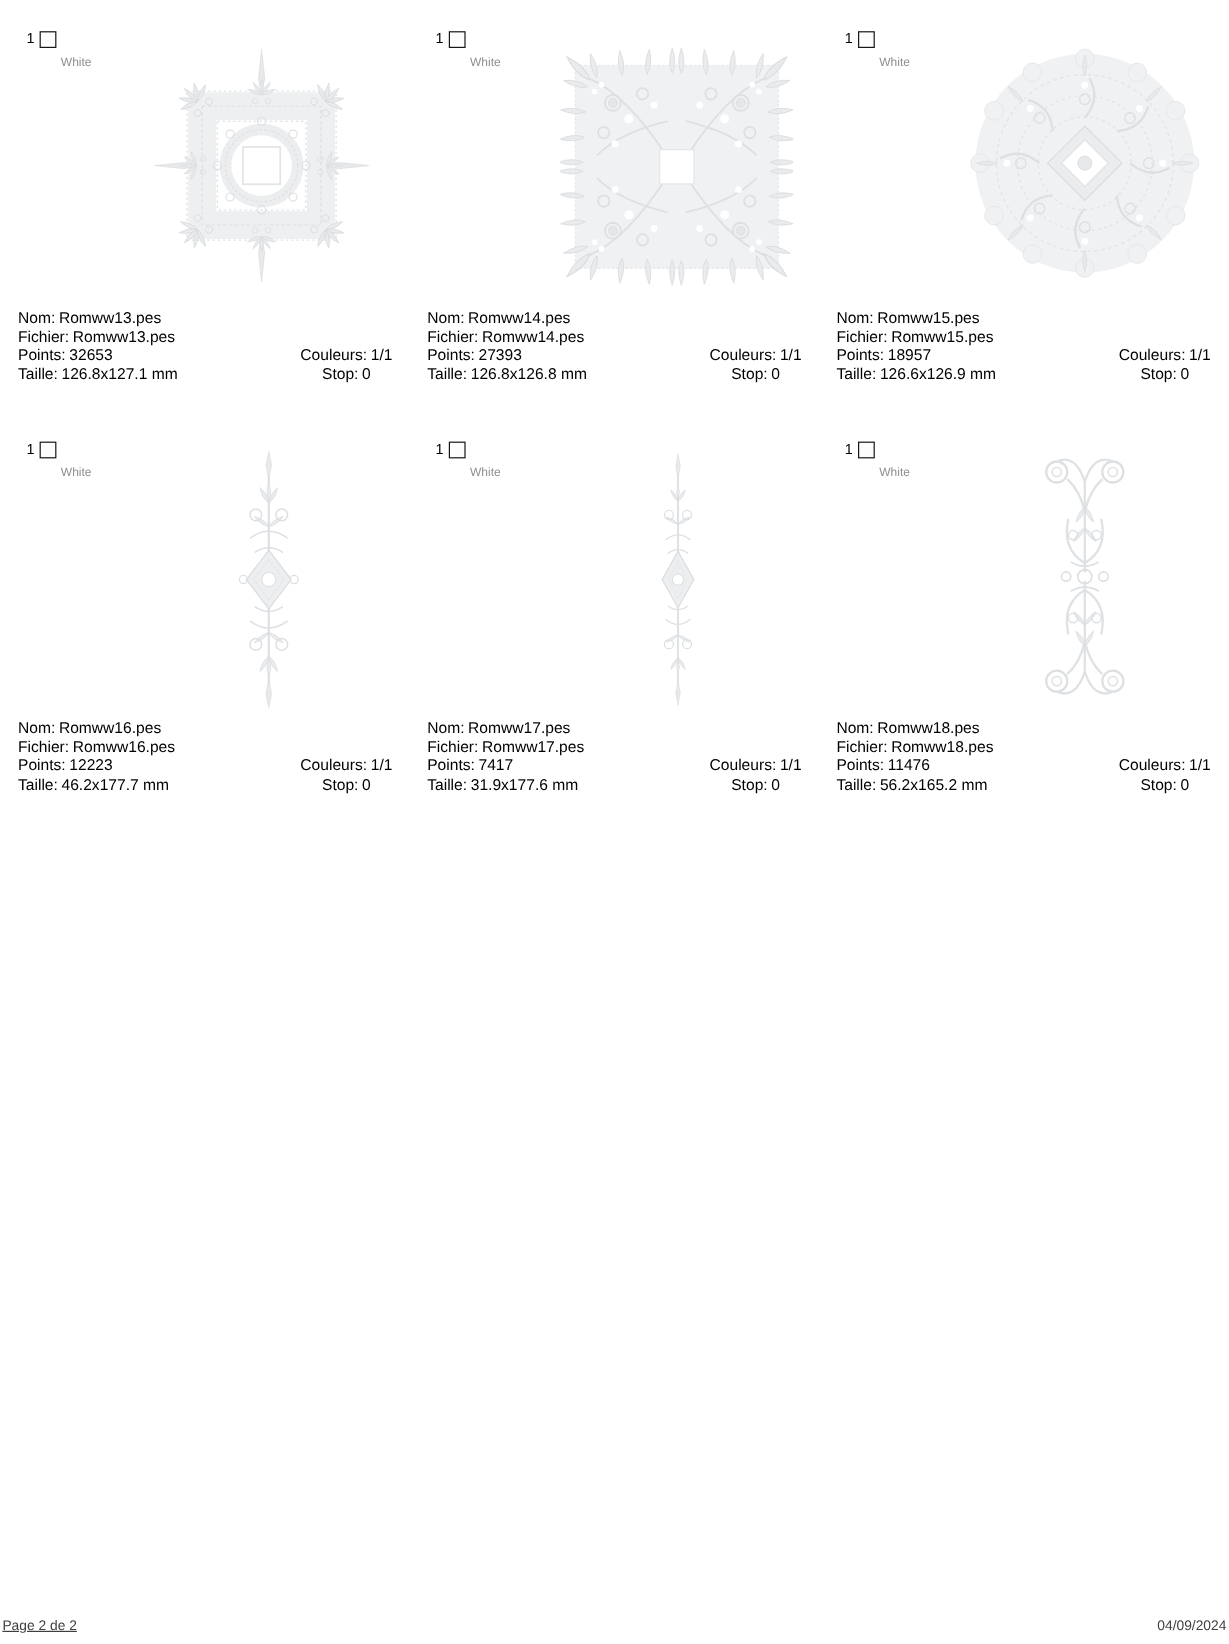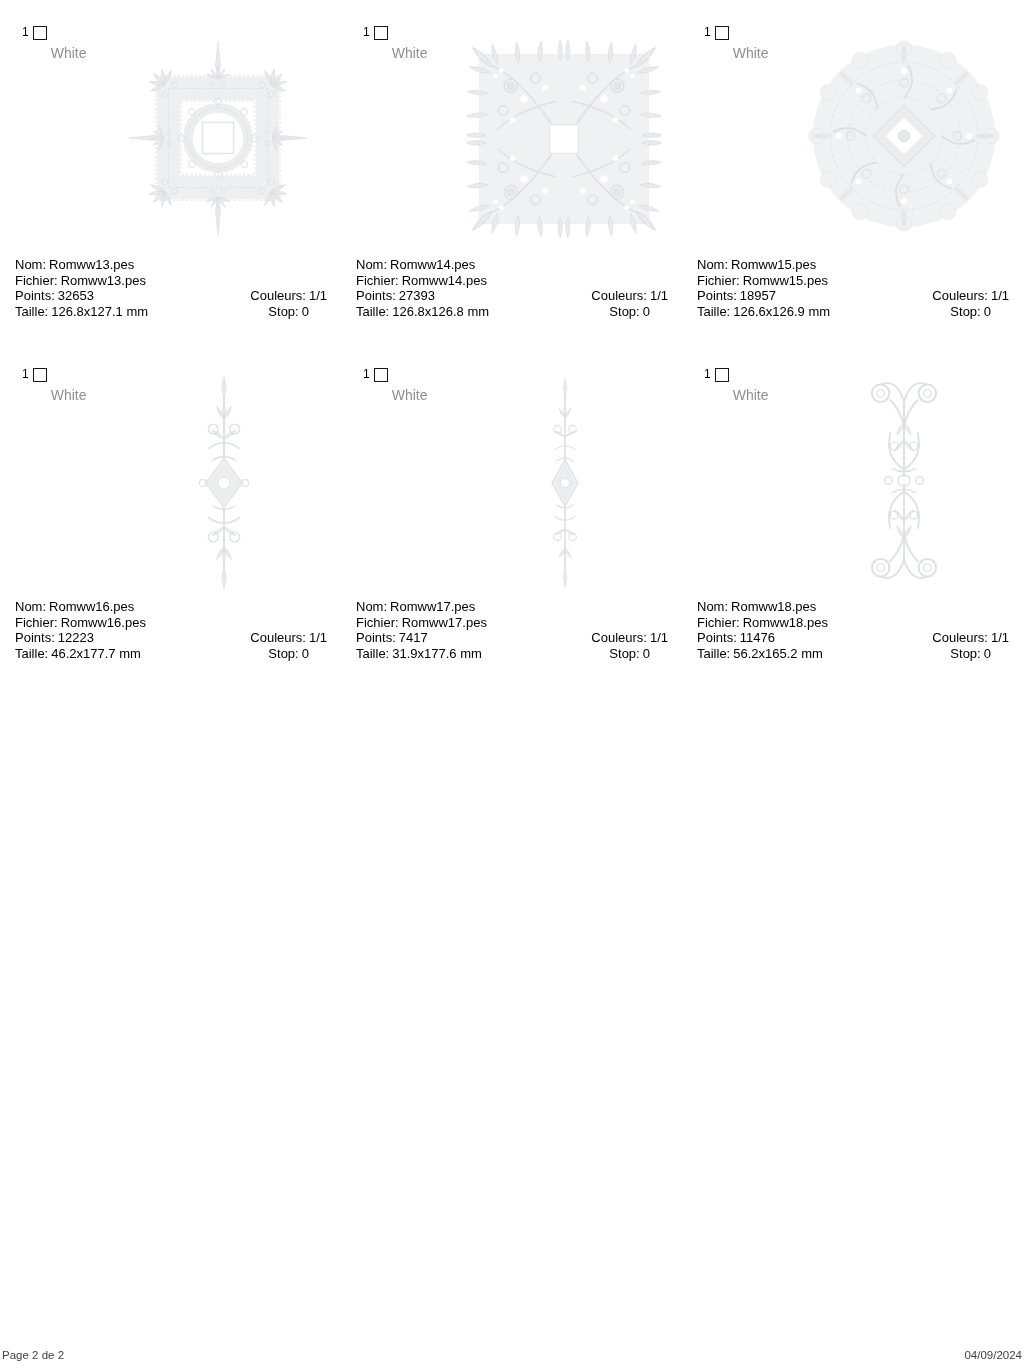--- a/index.html
+++ b/index.html
@@ -3,33 +3,33 @@
 <meta charset="utf-8">
 <style>
   html,body { margin:0; padding:0; background:#ffffff; }
   .page { position:relative; width:1024px; height:1370px; background:#ffffff;
           font-family:"Liberation Sans", sans-serif; overflow:hidden; }
   .cell { position:absolute; width:341px; height:335px; }
 
   .chip { position:absolute; left:22px; top:25px; height:15px; display:flex; align-items:center; }
   .chip-num { font-size:12px; line-height:15px; color:#000; }
   .chip-swatch { width:12px; height:12px; border:1px solid #161616; background:#fcfcfc; margin-left:4px; }
-  .chip-label { font-size:14px; color:#8f8f8f; margin-left:4px;margin-top:40px; }
+  .chip-label { font-size:10px; color:#8f8f8f; margin-left:4px;margin-top:40px; }
 
   .preview { position:absolute; }
   .preview svg { display:block; width:100%; height:100%; }
 
   .info { position:absolute; top:257px; left:15px; right:14px; font-size:13px; font-weight:normal;
           line-height:15.7px; color:#000; white-space:nowrap; }
   .val { margin-left:3px; }
   .info-right { position:absolute; top:31.4px; right:0; text-align:center; }
 
   .footer { position:absolute; left:0; right:0; top:1349px; height:16px; font-size:11.5px;
             font-weight:normal; color:#3f3f3f; }
-  .footer-left { position:absolute; left:2px; top:0; }
+  .footer-left { position:absolute; left:2px; top:0;text-decoration:underline; }
   .footer-center { position:absolute; left:0; right:0; top:0; text-align:center; }
   .footer-right { position:absolute; right:2px; top:0; }
 </style>
 </head>
 <body>
 
 <div class="page">
 
   <div class="cell" style="left:0;top:0">
     <div class="chip">

